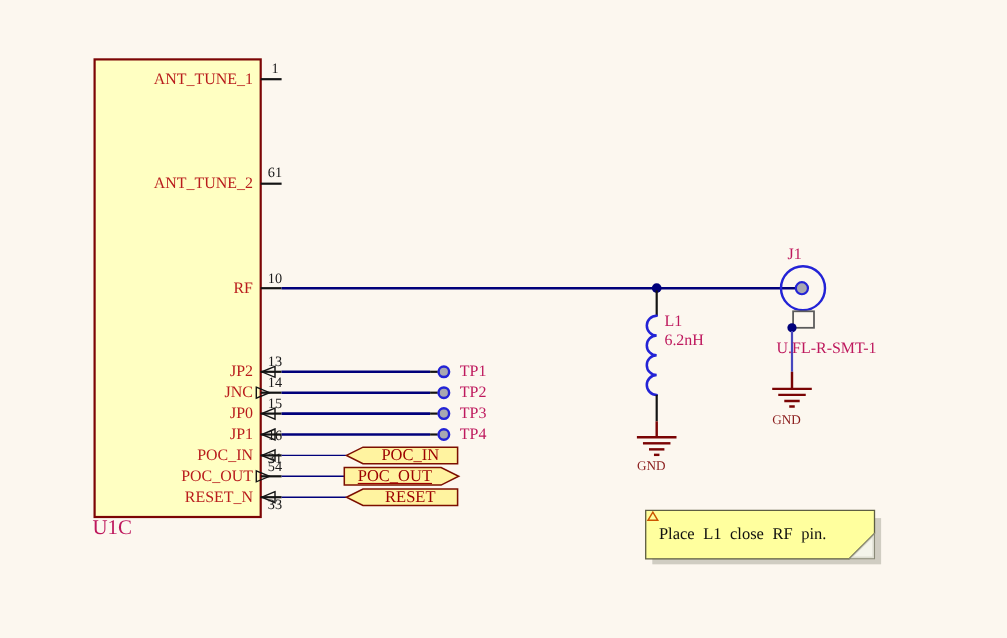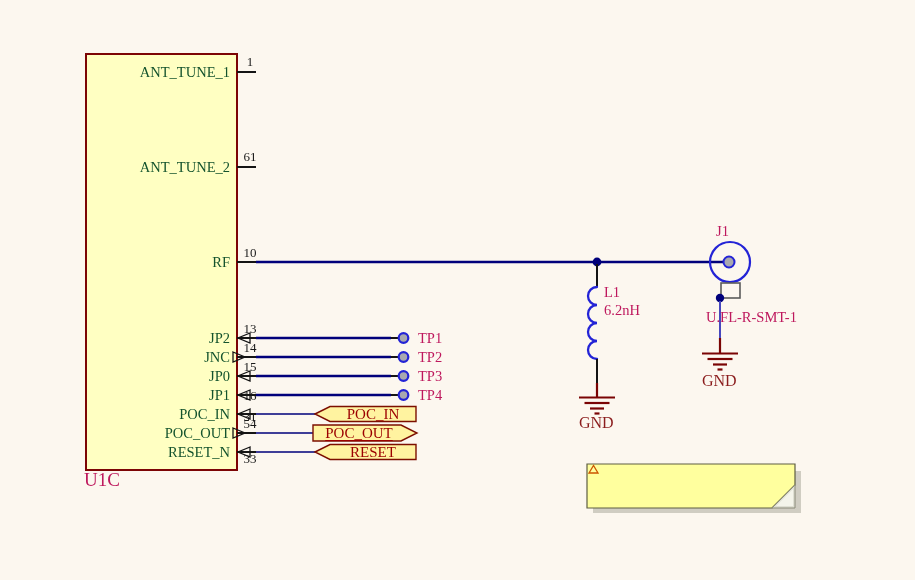--- a/index.html
+++ b/index.html
@@ -1,25 +1,25 @@
 <!DOCTYPE html>
 <html><head>
 <meta charset="utf-8">
 <style>
   html,body{margin:0;padding:0;background:#FCF7EF;}
   .canvas{
     position:relative;width:915px;height:580px;background:#FCF7EF;overflow:hidden;
     font-family:"Liberation Serif","DejaVu Serif",serif;
   }
   .canvas svg{position:absolute;left:0;top:0;}
-  .txt{position:absolute;white-space:nowrap;line-height:18px;font-size:14.5px;color:#14532d;}
+  .txt{position:absolute;white-space:nowrap;line-height:18px;font-size:14.5px;color:#b91c1c;}
   .pinlabel{right:685px;text-align:right;}
   .pinnum{font-size:13px;color:#1a1a1a;width:26px;text-align:center;line-height:13px;}
   .blue{color:#be185d;}
-  .dred{color:#8B1D1D;font-size:16px;}
+  .dred{color:#8B1D1D;font-size:12px;}
   .porttxt{color:#9C0000;font-size:15px;text-align:center;}
   .u{text-decoration:underline;text-underline-offset:2px;}
   .notetxt{font-size:15px;color:#101010;word-spacing:4px;}
   .refdes{font-size:19px;}
 </style>
 </head>
 <body>
 
 <div class="canvas">
 
@@ -161,14 +161,15 @@
 
   <div class="txt blue" style="left:604px;top:283px;">L1</div>
   <div class="txt blue" style="left:604px;top:301px;">6.2nH</div>
 
   <div class="txt blue" style="left:716px;top:222px;">J1</div>
   <div class="txt blue" style="left:706px;top:308px;">U.FL-R-SMT-1</div>
 
   <div class="txt dred" style="left:579px;top:414px;">GND</div>
   <div class="txt dred" style="left:702px;top:372px;">GND</div>
 
+  <div class="txt notetxt" style="left:599px;top:477px;">Place L1 close RF pin.</div>
 
 </div>
 
 </body></html>

